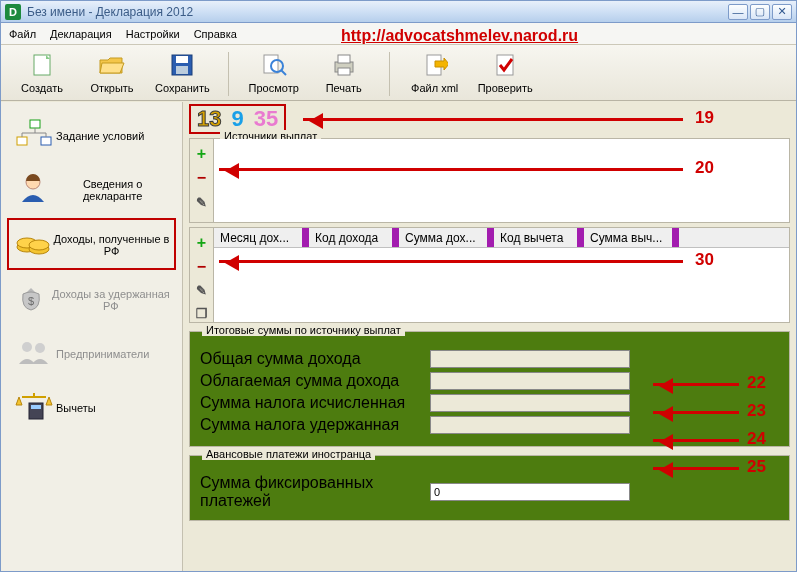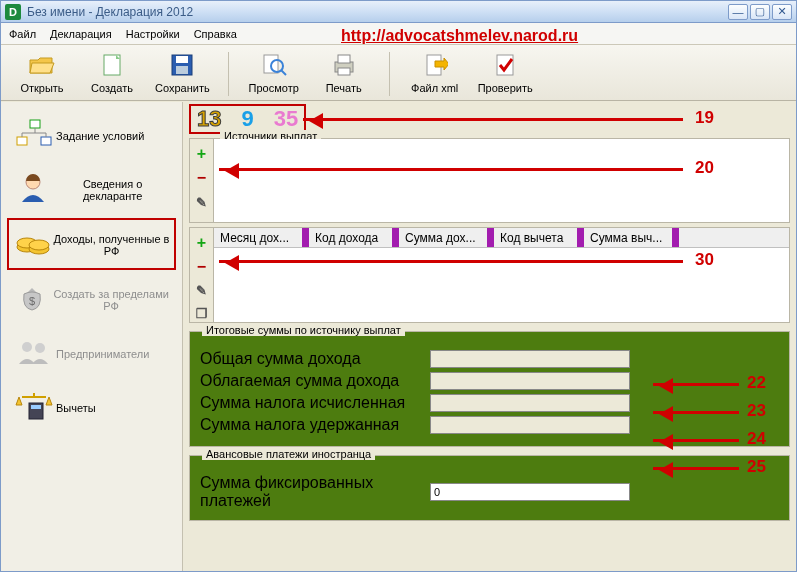--- a/index.html
+++ b/index.html
@@ -106,21 +106,21 @@
     background: #ece9d8;
   }
   .ratebar {
     position: relative;
     height: 34px;
     display: flex; align-items: center;
     padding-left: 6px;
   }
   .ratebox {
     border: 2px solid #c00000;
-    display: flex; align-items: center; gap: 20px;
+    display: flex; align-items: center; gap: 10px;
     padding: 0 6px;
     height: 30px;
     background: #ece9d8;
   }
   .rate13 { color: #d9a400; font-weight: bold; font-size: 22px; -webkit-text-stroke: 1px #3a3a3a; }
   .rate9  { color: #1aa0e8; font-weight: bold; font-size: 22px; }
   .rate35 { color: #e97ad0; font-weight: bold; font-size: 22px; }
   .panel {
     position: relative;
     border: 1px solid #bab6a6;
@@ -206,35 +206,35 @@
     <span class="menuitem">Декларация</span>
     <span class="menuitem">Настройки</span>
     <span class="menuitem">Справка</span>
   </div>
 
   <div class="url-overlay">http://advocatshmelev.narod.ru</div>
 
   <div class="toolbar">
     <div class="tbutton">
       <div class="ticonbox">
+        <svg width="26" height="26">
+            <rect x="5" y="3" width="16" height="20" fill="#fff" stroke="#6a6"></rect>
+            <polygon points="17,3 21,7 17,7" fill="#8c8"></polygon>
+          </svg>
+      </div>
+      <div class="tlabel">Создать</div>
+    </div>
+    <div class="tbutton">
+      <div class="ticonbox">
         <svg width="28" height="24">
             <polygon points="2,7 10,7 12,5 24,5 24,20 2,20" fill="#f4c64a" stroke="#c59b20"></polygon>
             <polygon points="4,10 26,10 22,20 2,20" fill="#ffe08a" stroke="#c59b20"></polygon>
           </svg>
       </div>
       <div class="tlabel">Открыть</div>
-    </div>
-    <div class="tbutton">
-      <div class="ticonbox">
-        <svg width="26" height="26">
-            <rect x="5" y="3" width="16" height="20" fill="#fff" stroke="#6a6"></rect>
-            <polygon points="17,3 21,7 17,7" fill="#8c8"></polygon>
-          </svg>
-      </div>
-      <div class="tlabel">Создать</div>
     </div>
     <div class="tbutton">
       <div class="ticonbox">
         <svg width="26" height="26">
             <rect x="3" y="3" width="20" height="20" fill="#2a5db0" stroke="#1a3e78"></rect>
             <rect x="7" y="4" width="12" height="7" fill="#fff"></rect>
             <rect x="7" y="14" width="12" height="8" fill="#bcd"></rect>
           </svg>
       </div>
       <div class="tlabel">Сохранить</div>
@@ -319,21 +319,21 @@
         <div class="navlabel">Доходы, полученные в РФ</div>
       </div>
       <div class="navitem disabled">
         <div class="naviconbox">
           <svg width="28" height="28">
               <path d="M14 4 l4 4 h-8 z" fill="#b9b9b9"></path>
               <path d="M6 10 q8 -4 16 0 q2 14 -8 16 q-10 -2 -8 -16" fill="#c7c7c7" stroke="#9a9a9a"></path>
               <text x="14" y="21" text-anchor="middle" font-size="11" fill="#6a6a6a">$</text>
             </svg>
         </div>
-        <div class="navlabel">Создать за пределами РФ</div>
+        <div class="navlabel">Доходы за удержанная РФ</div>
       </div>
       <div class="navitem disabled">
         <div class="naviconbox">
           <svg width="38" height="28">
               <circle cx="12" cy="9" r="5" fill="#cfcfcf"></circle>
               <circle cx="25" cy="10" r="5" fill="#cfcfcf"></circle>
               <path d="M4 26 q8 -10 16 0 Z" fill="#bdbdbd"></path>
               <path d="M17 26 q8 -10 16 0 Z" fill="#bdbdbd"></path>
             </svg>
         </div>

